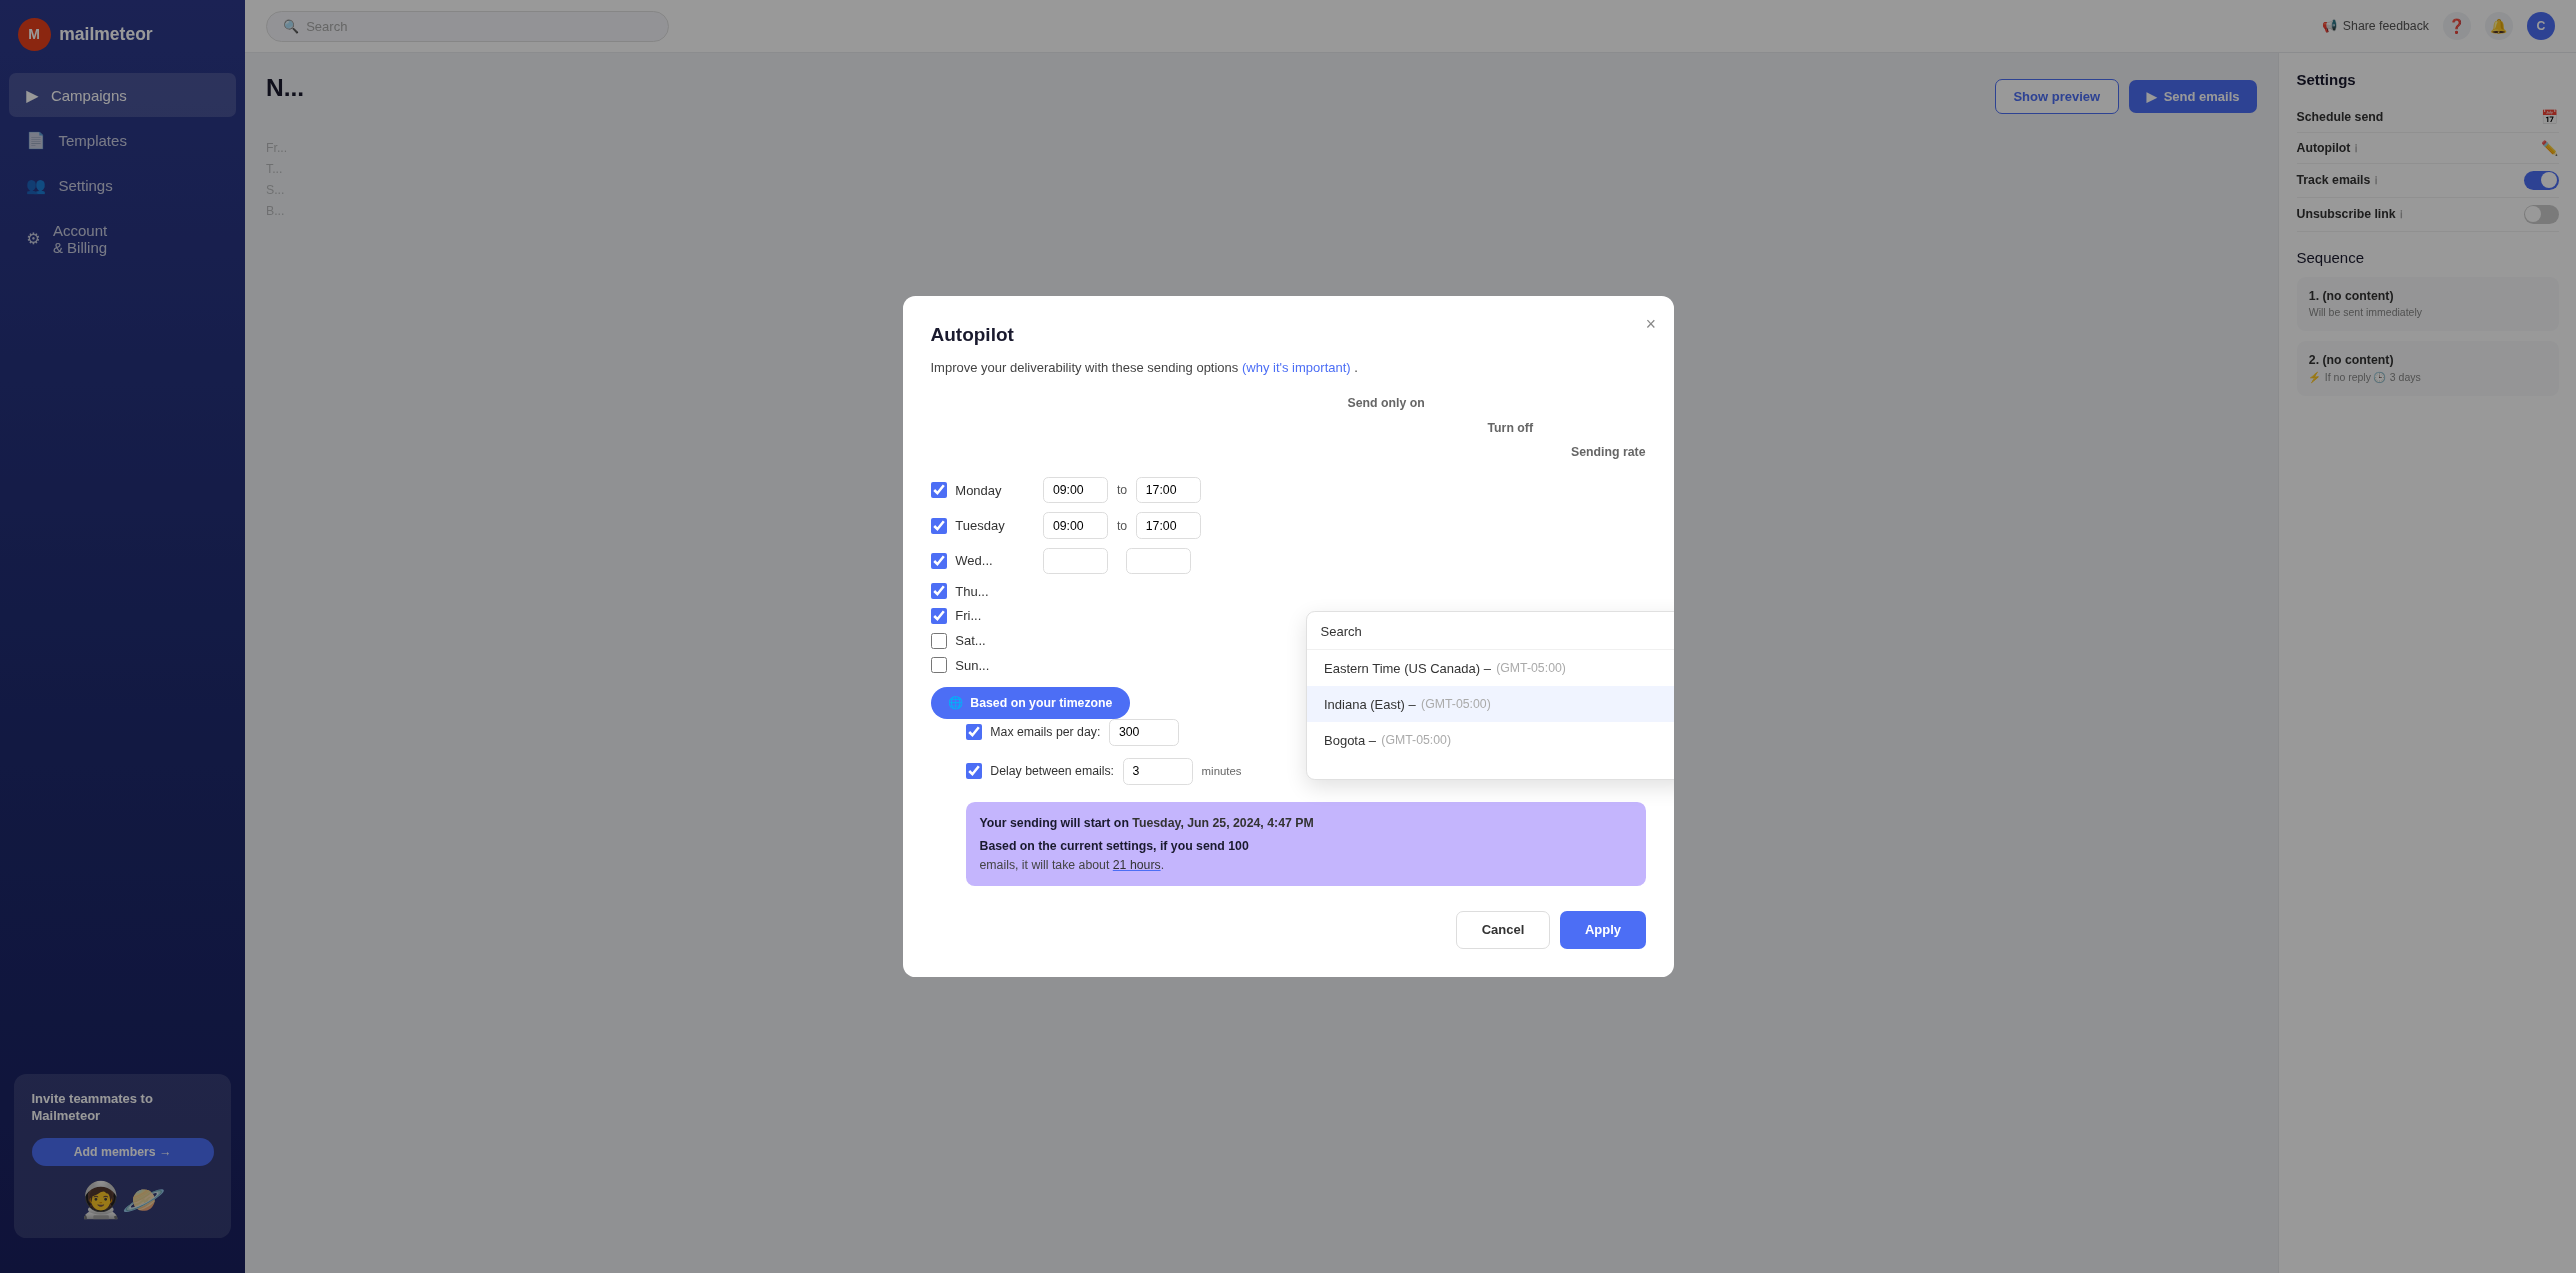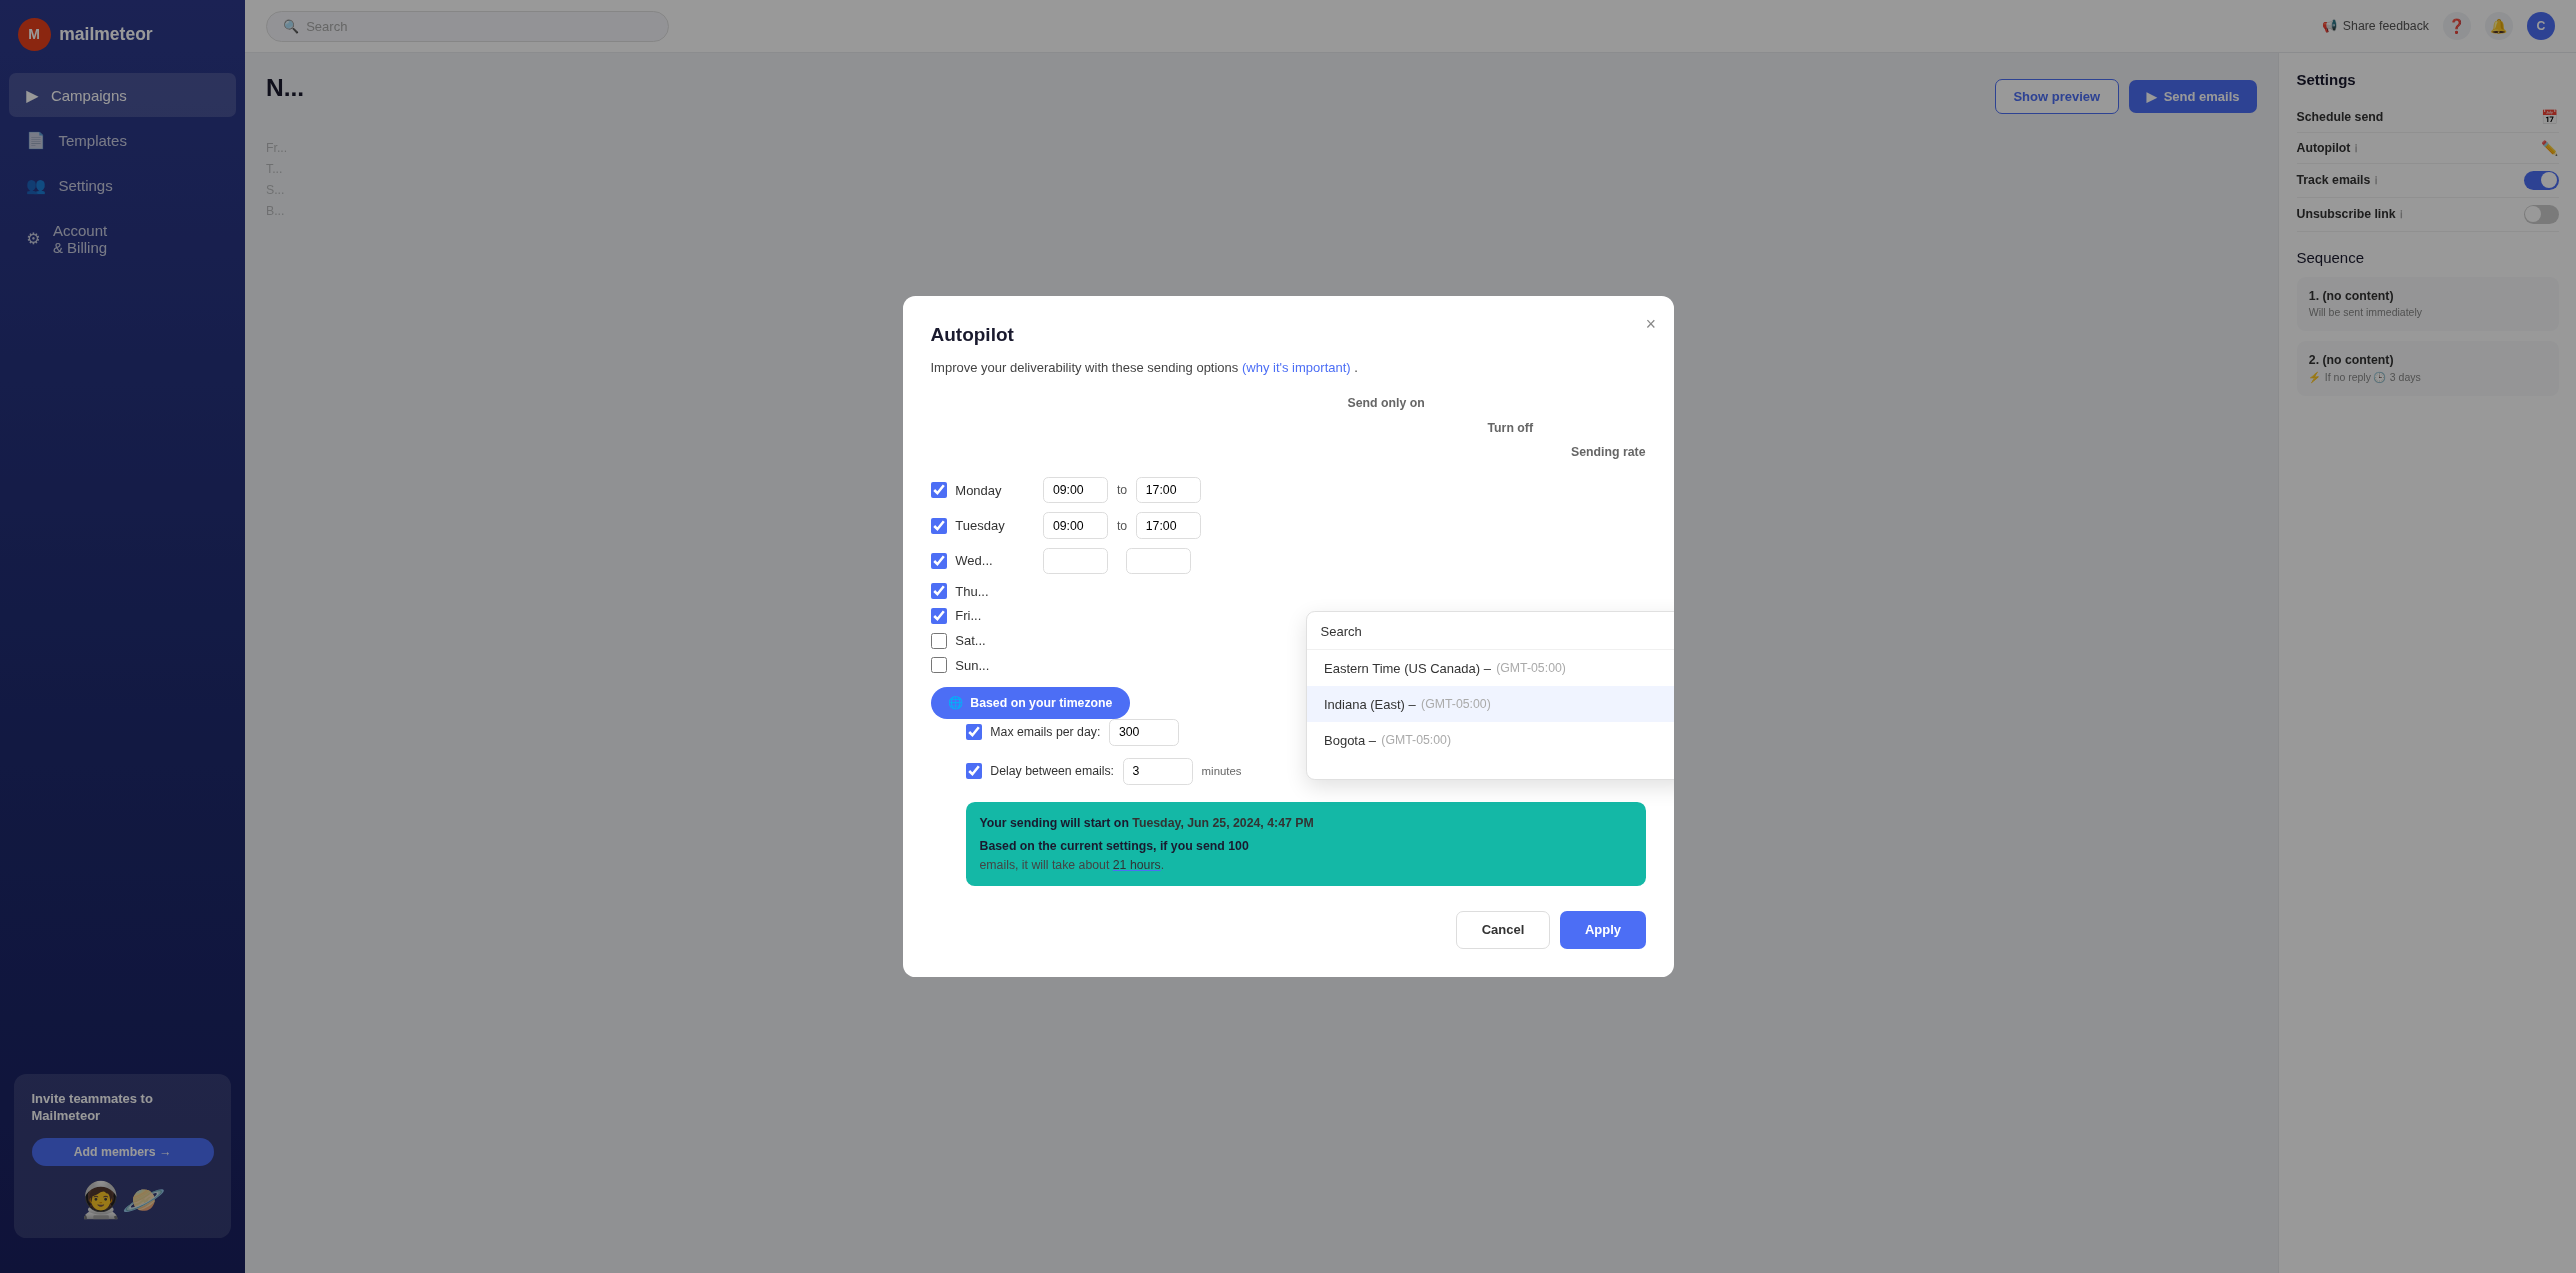--- a/index.html
+++ b/index.html
@@ -207,21 +207,21 @@
       left: 403px;
       overflow: hidden;
     }
     .tz-search { padding: 10.5px 14px; border-bottom: 0.9px solid #f0f0f0; }
     .tz-search input { width: 100%; border: none; outline: none; font-size: 13px; color: #333; background: transparent; }
     .tz-item { padding: 10.5px 17.5px; font-size: 13px; color: #333; cursor: pointer; display: flex; align-items: center; gap: 5.3px; }
     .tz-item:hover, .tz-item.highlighted { background: #f0f4ff; }
     .tz-offset { color: #aaa; font-size: 12.3px; }
 
     
-    .summary-box { background: #14b8a6; border-radius: 8.8px; padding: 14px; margin-top: 17.5px; }
+    .summary-box { background: #c4b5fd; border-radius: 8.8px; padding: 14px; margin-top: 17.5px; }
     .summary-row { font-size: 12.3px; color: #444; margin-bottom: 5.3px; }
     .summary-row span { color: #1a1a2e; font-weight: 600; }
     .summary-hours { font-size: 12.3px; color: #444; }
     .underline-link { text-decoration: underline; color: #333; text-decoration-color: #4c6ef5; }
 
     
     .modal-footer { display: flex; justify-content: flex-end; gap: 10.5px; margin-top: 24.5px; }
     .btn-cancel { background: white; border: 1.3px solid #ddd; color: #333; border-radius: 7px; padding: 10.5px 24.5px; font-size: 13px; font-weight: 600; cursor: pointer; }
     .btn-apply { background: #4c6ef5; border: none; color: white; border-radius: 7px; padding: 10.5px 24.5px; font-size: 13px; font-weight: 600; cursor: pointer; }
     .col-header { font-size: 12.3px; font-weight: 600; color: #666; margin-bottom: 10.5px; }

